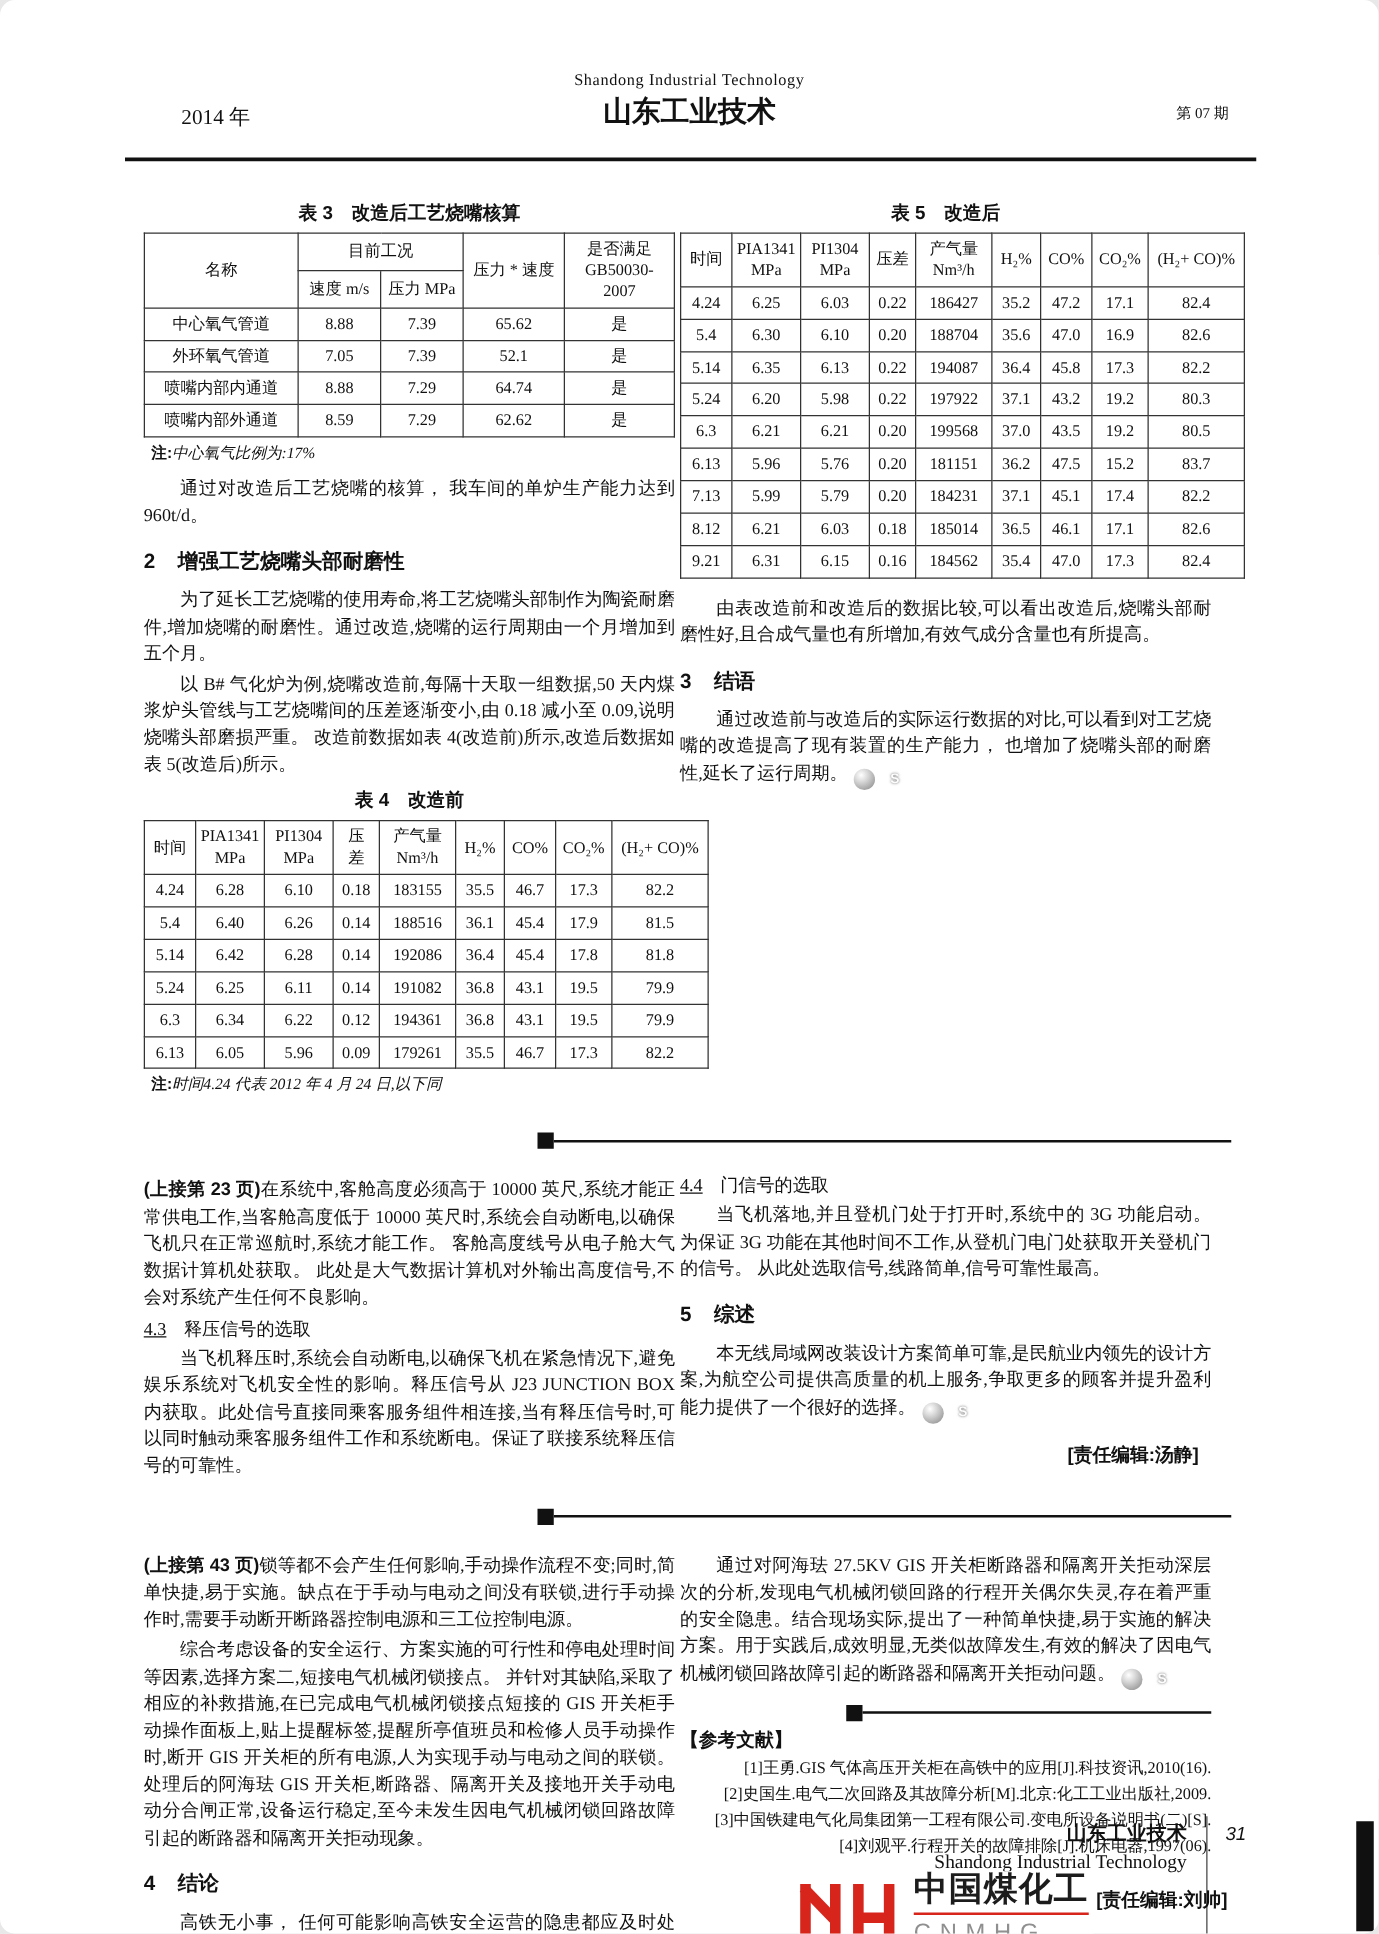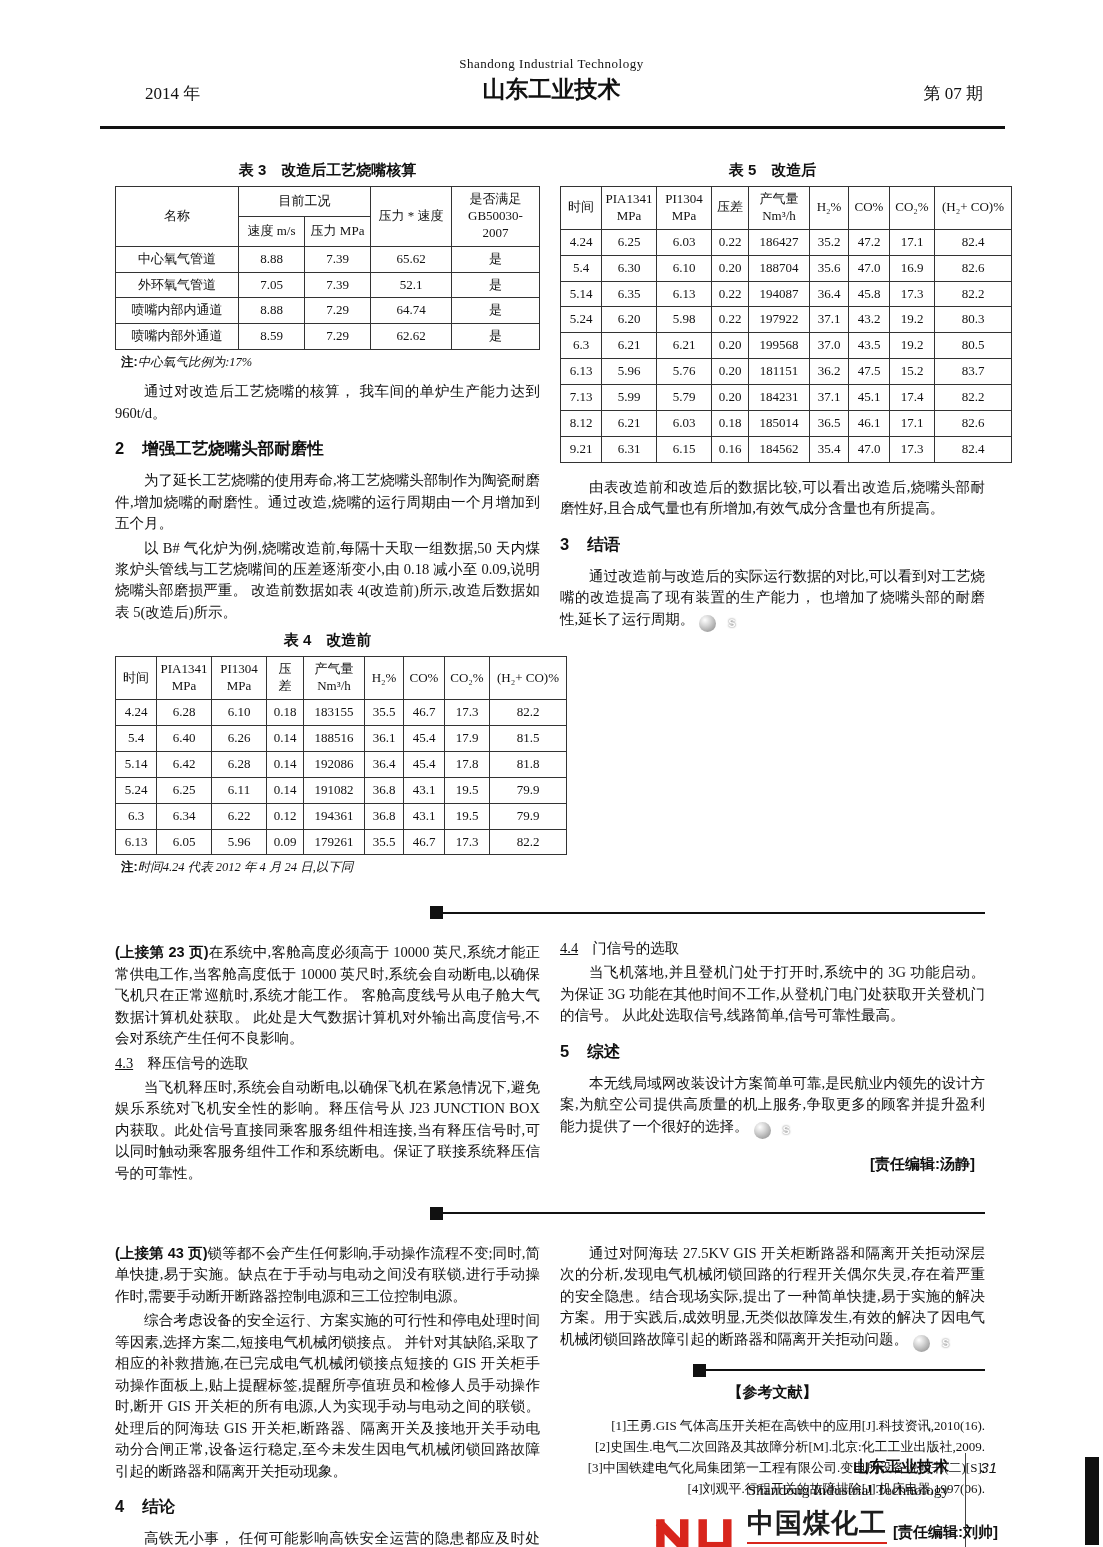--- a/index.html
+++ b/index.html
@@ -1,27 +1,27 @@
 <!DOCTYPE html>
 <html><head>
 <meta charset="utf-8">
 <style>
   html,body{margin:0;padding:0;background:#e8e8e8;}
   .page{position:relative;width:1103px;height:1547px;margin:0 auto;background:#fff;
-        font-family:"Liberation Serif",serif;color:#111;overflow:hidden;}
+        font-family:"Liberation Serif",serif;color:#111;overflow:hidden;border-radius:12px;}
   
   .hdr{position:relative;padding-top:56px;height:60px;}
   .hdr-en{text-align:center;font-size:13px;letter-spacing:.5px;}
   .hdr-cn{text-align:center;font-family:"Liberation Sans",sans-serif;font-weight:bold;font-size:23px;margin-top:2px;}
   .hdr-year{position:absolute;left:145px;top:82px;font-size:17px;}
-  .hdr-issue{position:absolute;right:120px;top:82px;font-size:17px;}
+  .hdr-issue{position:absolute;right:120px;top:82px;font-size:12px;}
   .hdr-rule{margin:10px 0 0 100px;width:905px;height:3px;background:#111;}
   
   .content{padding:24px 118px 0 115px;}
-  .twocol{display:flex;gap:20px;}
+  .twocol{display:flex;gap:4px;}
   .col{width:425px;}
   p.body{font-size:14.5px;line-height:1.48;text-align:justify;margin:3px 0;text-indent:2em;}
   p.body.noindent{text-indent:0;}
   .contmark{font-weight:bold;font-family:"Liberation Sans",sans-serif;}
   .h-sec{font-family:"Liberation Sans",sans-serif;font-weight:bold;font-size:16.5px;margin:14px 0 10px 0;}
   .h-sec .num{margin-right:18px;}
   .subhead{font-size:14.5px;margin:4px 0;}
   .subhead .num{margin-right:14px;text-decoration:underline;}
   
   .tbl-title{font-family:"Liberation Sans",sans-serif;font-weight:bold;font-size:15px;text-align:center;margin:8px 0 6px 0;}
@@ -32,21 +32,21 @@
   .note b{font-style:normal;font-family:"Liberation Sans",sans-serif;}
   .c-time{width:36px;}.c-pia{width:50px;}.c-pi{width:50px;}.c-dp{width:32px;}
   .c-gas{width:56px;}.c-h2{width:34px;}.c-co{width:36px;}.c-co2{width:40px;}.c-hco{width:72px;}
   .t3-name{width:118px;}.t3-spd{width:74px;}.t3-prs{width:74px;}.t3-pv{width:76px;}.t3-meet{width:83px;}
   
   .editor{font-family:"Liberation Sans",sans-serif;font-weight:bold;font-size:15px;text-align:right;margin:16px 10px 6px 0;}
   .divider{display:flex;align-items:center;margin:20px 0 20px 315px;width:555px;}
   .divider .sq{width:13px;height:13px;background:#111;flex:none;}
   .divider .ln{height:2px;background:#111;flex:1;}
   .divider.ref{margin:12px 0 4px 133px;width:292px;}
-  .refs-title{font-family:"Liberation Sans",sans-serif;font-weight:bold;font-size:15px;text-align:center;margin:6px 0 13px 0;}
+  .refs-title{font-family:"Liberation Sans",sans-serif;font-weight:bold;font-size:15px;text-align:left;margin:6px 0 1px 0;}
   .ref-line{font-size:13px;line-height:1.62;margin:0;text-align:right;}
   .endmark{display:inline-block;width:17px;height:17px;border-radius:50%;margin-left:5px;
     background:radial-gradient(circle at 35% 30%,#ffffff 0%,#d6d6d6 35%,#828282 100%);
     color:#fdfdfd;font:bold 11px/17px "Liberation Sans",sans-serif;text-align:center;
     vertical-align:-3px;text-shadow:0 0 2px #555;}
   
   .logo-row{position:relative;height:80px;margin-top:10px;}
   .editor-under{position:absolute;left:333px;top:14px;font-family:"Liberation Sans",sans-serif;
     font-weight:bold;font-size:15px;white-space:nowrap;z-index:1;}
   .logo{position:absolute;left:95px;top:0;z-index:2;background:#fff;display:flex;align-items:flex-start;gap:12px;padding-right:4px;}

